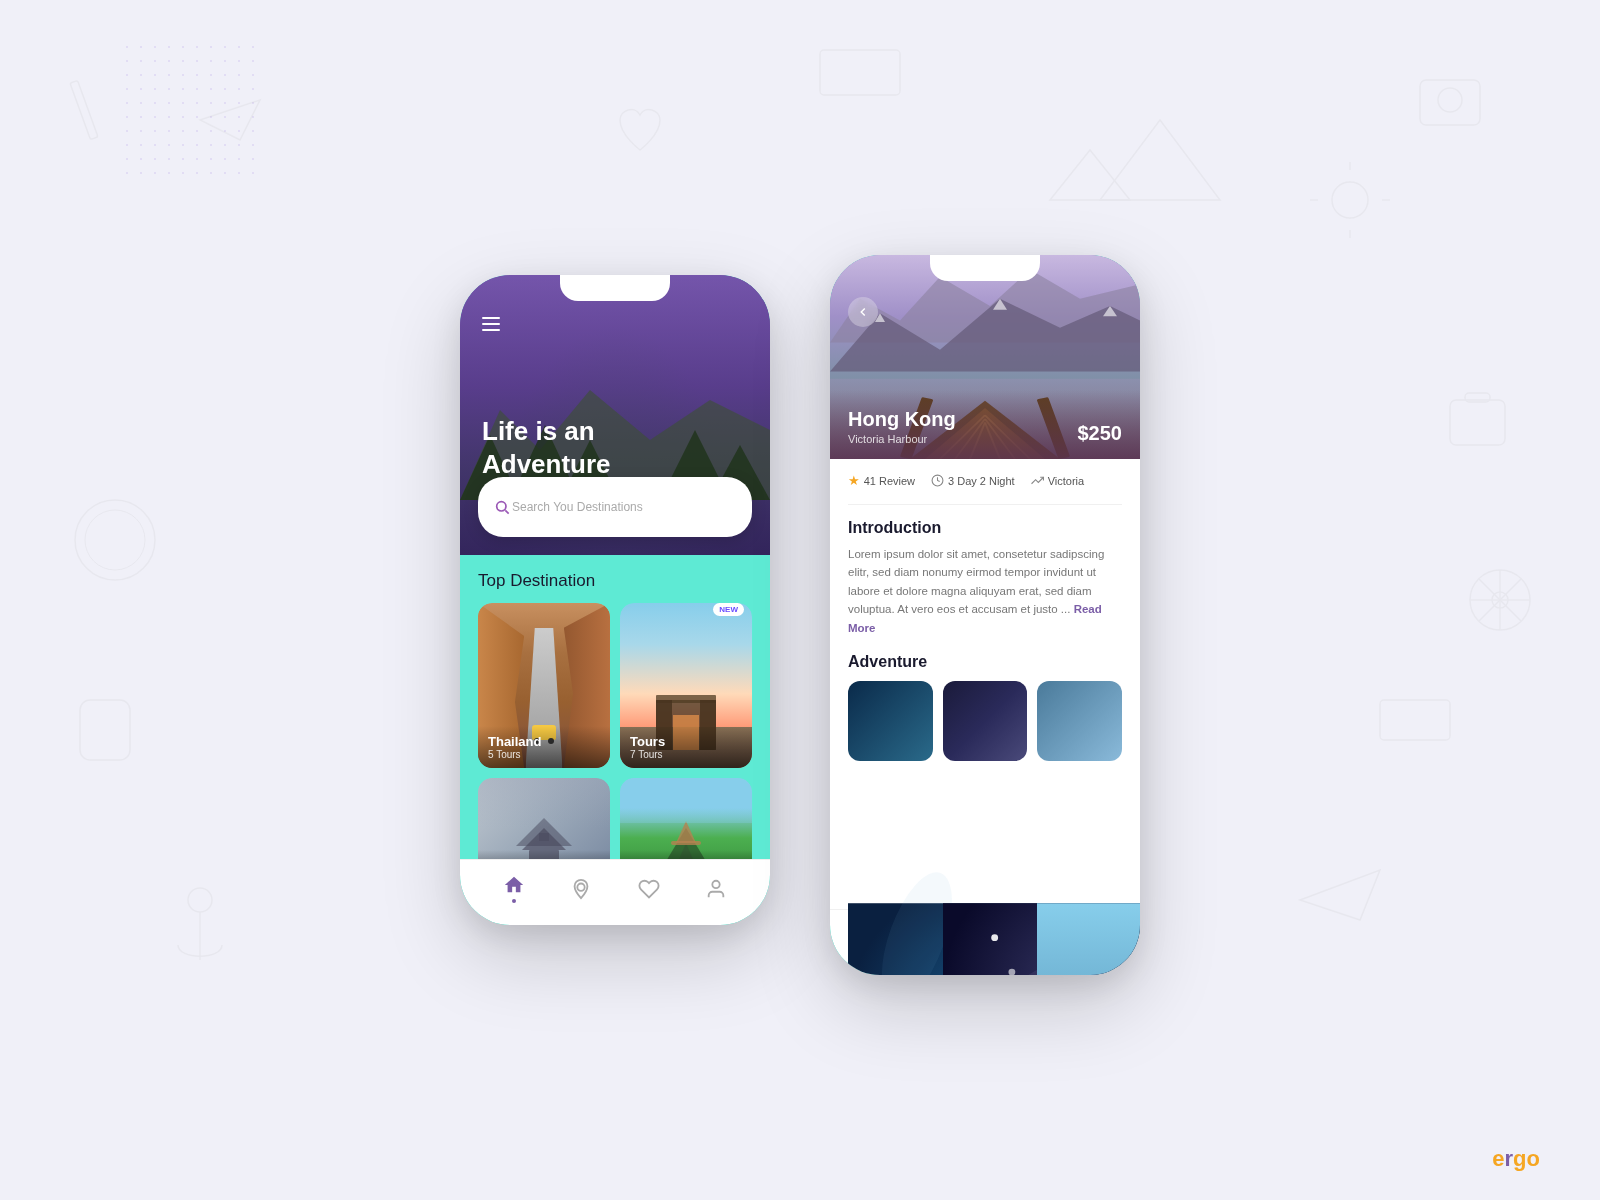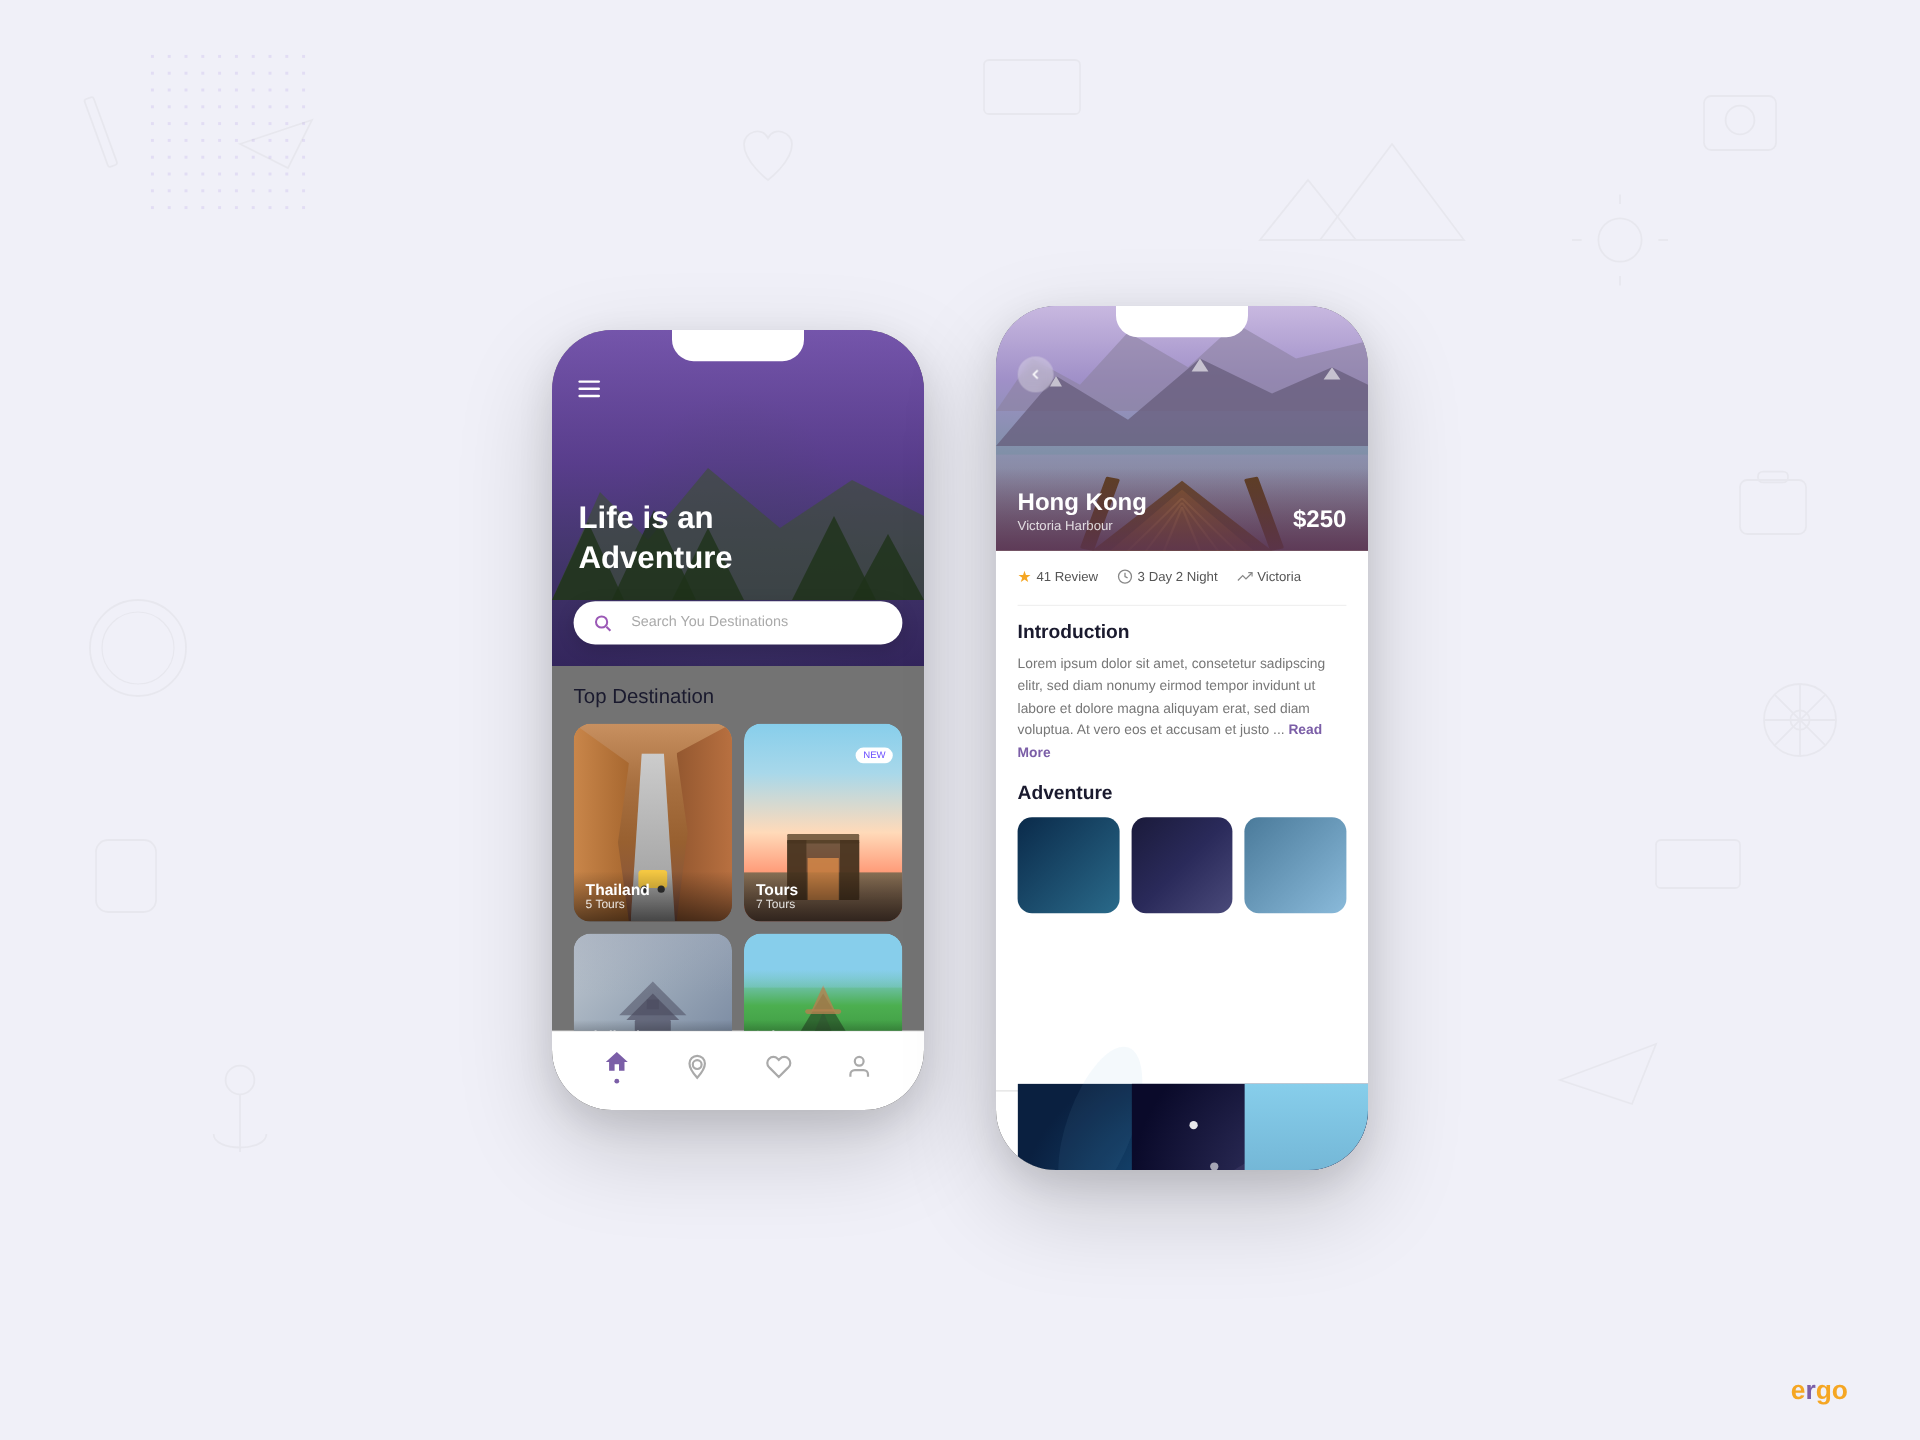--- a/index.html
+++ b/index.html
@@ -44,21 +44,21 @@
       top: 50%;
       left: 50%;
       transform: translate(-50%, -50%);
       display: flex;
       gap: 60px;
       align-items: center;
     }
 
     
     .phone {
-      background: #737373;
+      background: #5eead4;
       border-radius: 50px;
       box-shadow: 0 30px 80px rgba(0,0,0,0.18), 0 10px 30px rgba(0,0,0,0.1);
       position: relative;
       overflow: hidden;
     }
 
     .phone-1 {
       width: 310px;
       height: 650px;
     }
@@ -146,24 +146,24 @@
       position: absolute;
       bottom: 18px;
       left: 18px;
       right: 18px;
       z-index: 10;
     }
 
     .search-bar {
       background: white;
       border-radius: 25px;
-      padding: 10px 16px;
-      display: flex;
-      align-items: flex-start;
-      gap: 16px;
+      padding: 22px 16px;
+      display: flex;
+      align-items: center;
+      gap: 2px;
       box-shadow: 0 4px 15px rgba(0,0,0,0.15);
     }
 
     .search-icon-svg {
       width: 16px;
       height: 16px;
       color: #9B59B6;
       flex-shrink: 0;
     }
 
@@ -203,26 +203,26 @@
     .dest-card-large {
       height: 165px;
     }
 
     .dest-card-small {
       height: 100px;
     }
 
     .new-badge {
       position: absolute;
-      top: 20px;
+      top: 0;
       right: 8px;
       background: white;
       color: #6B4EFF;
       font-size: 8px;
-      font-weight: 400;
+      font-weight: 700;
       padding: 2px 6px;
       border-radius: 8px;
       z-index: 5;
     }
 
     .card-overlay {
       position: absolute;
       bottom: 0;
       left: 0;
       right: 0;

